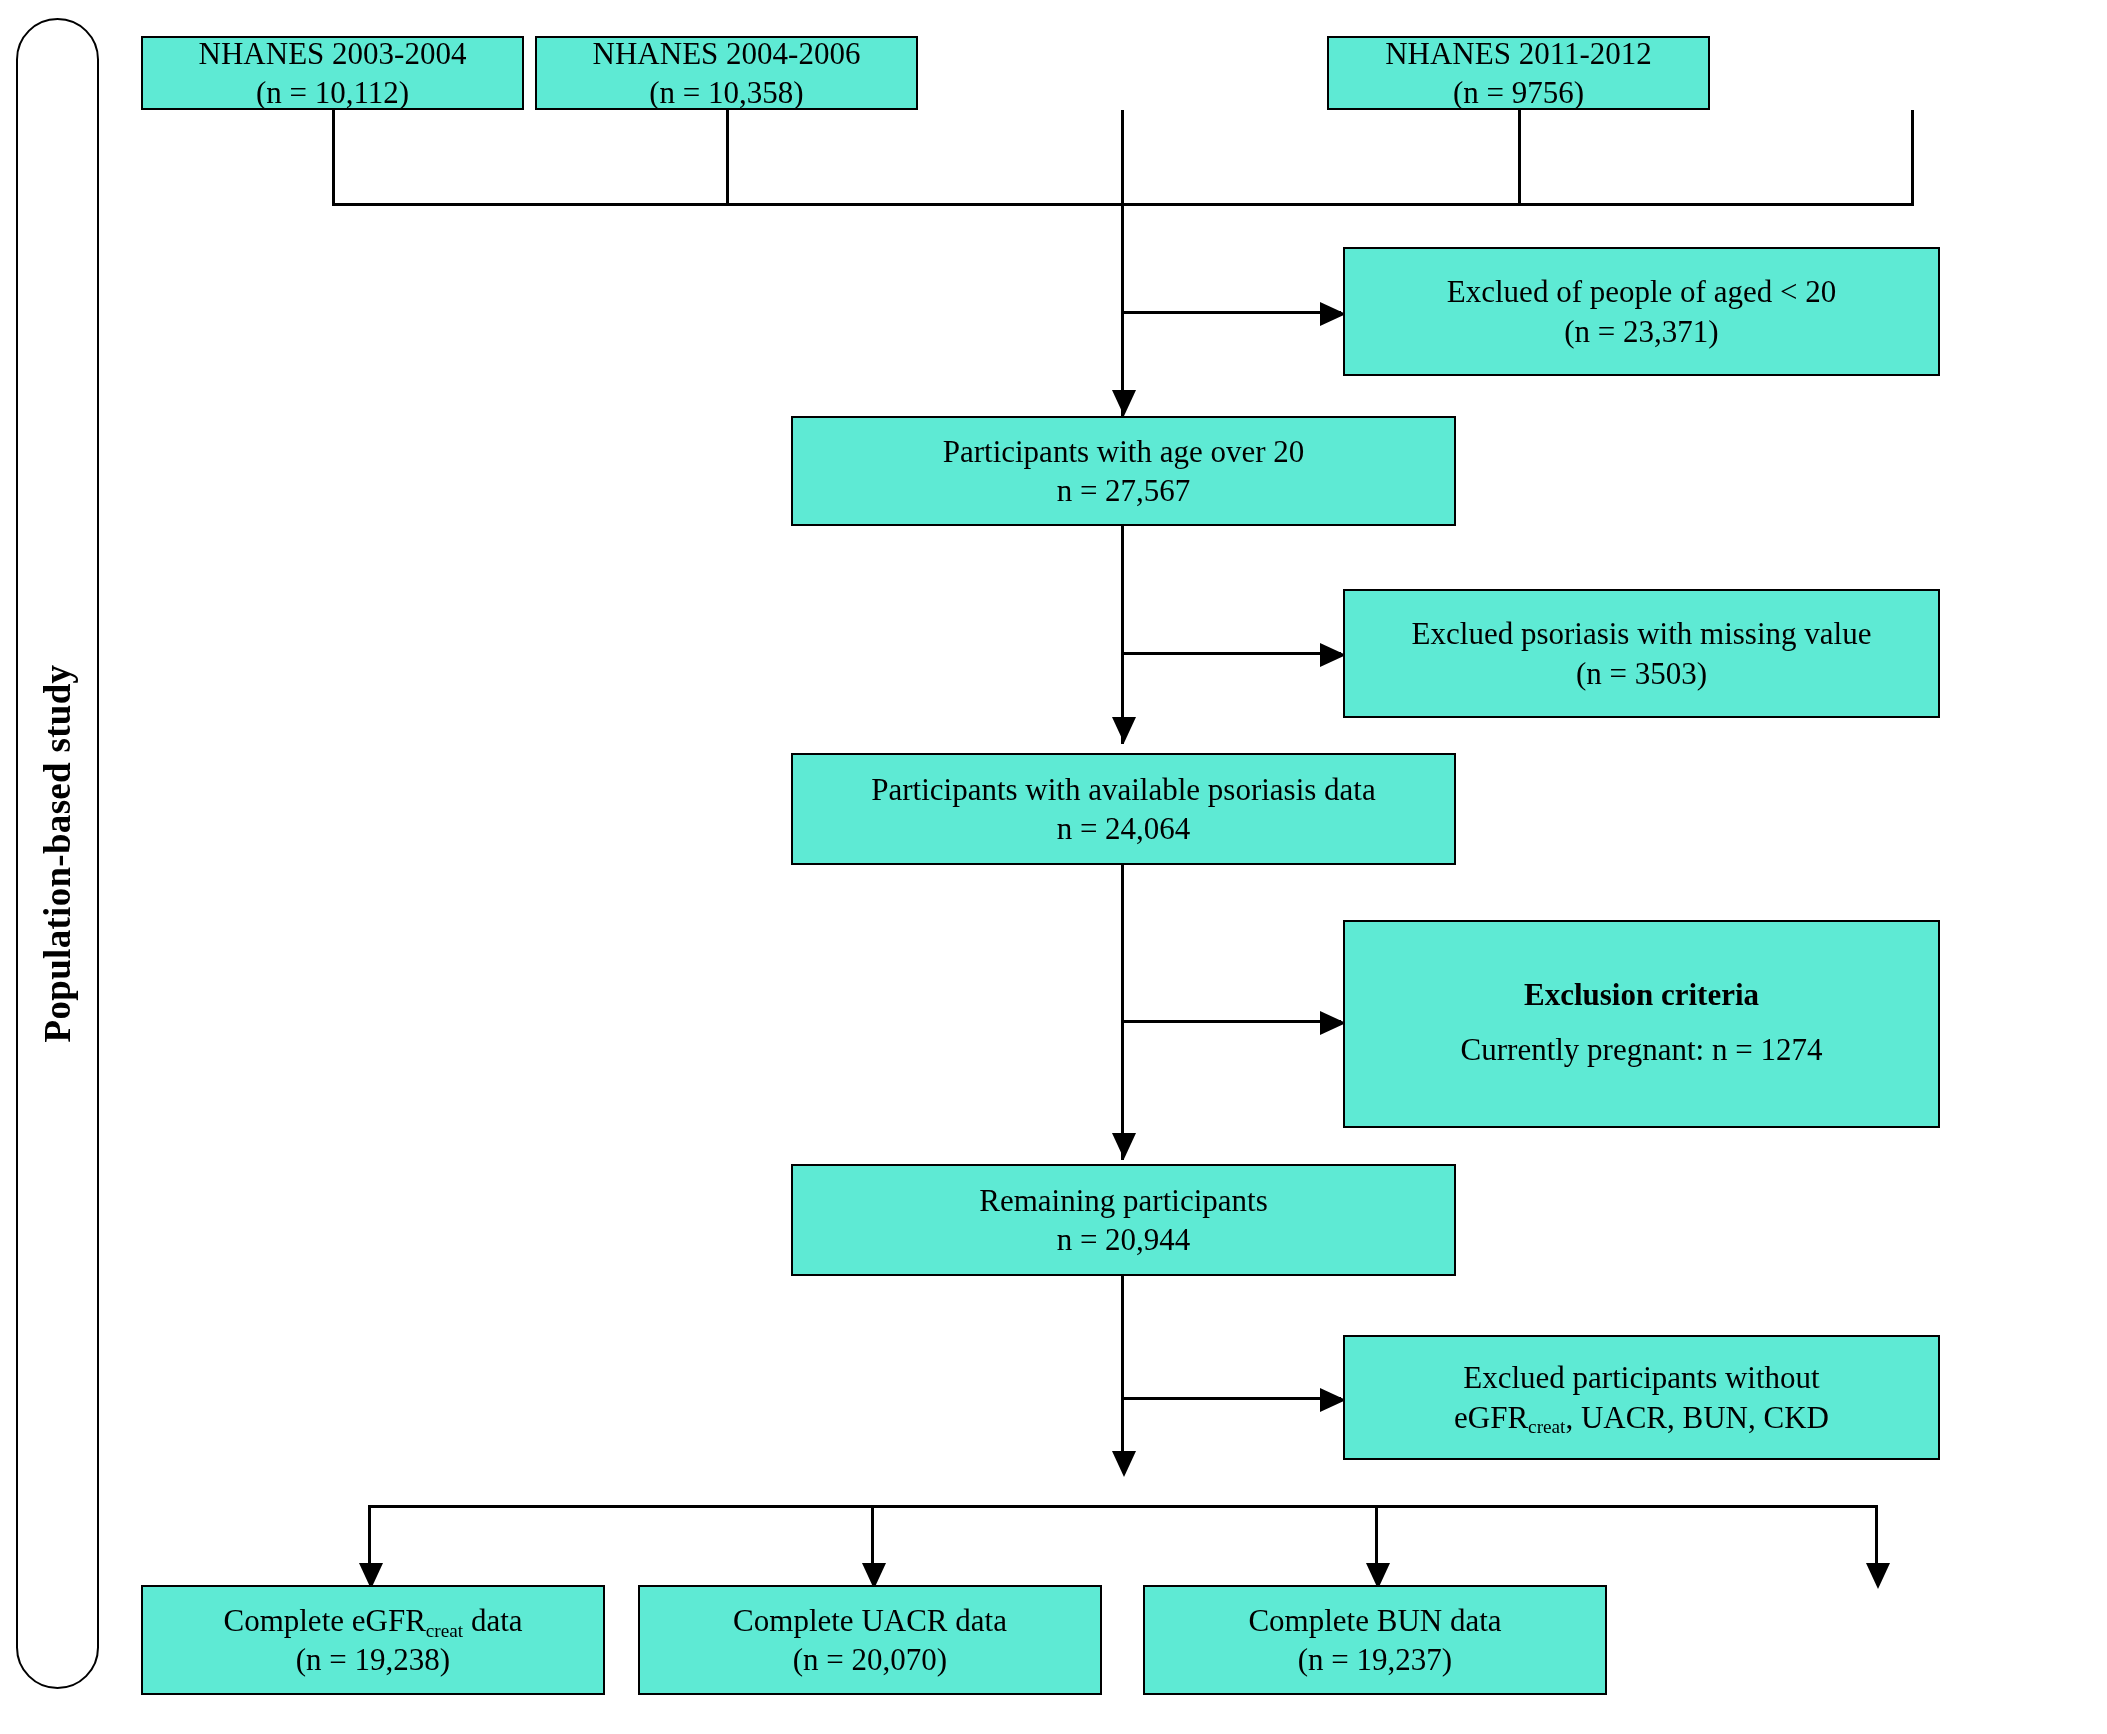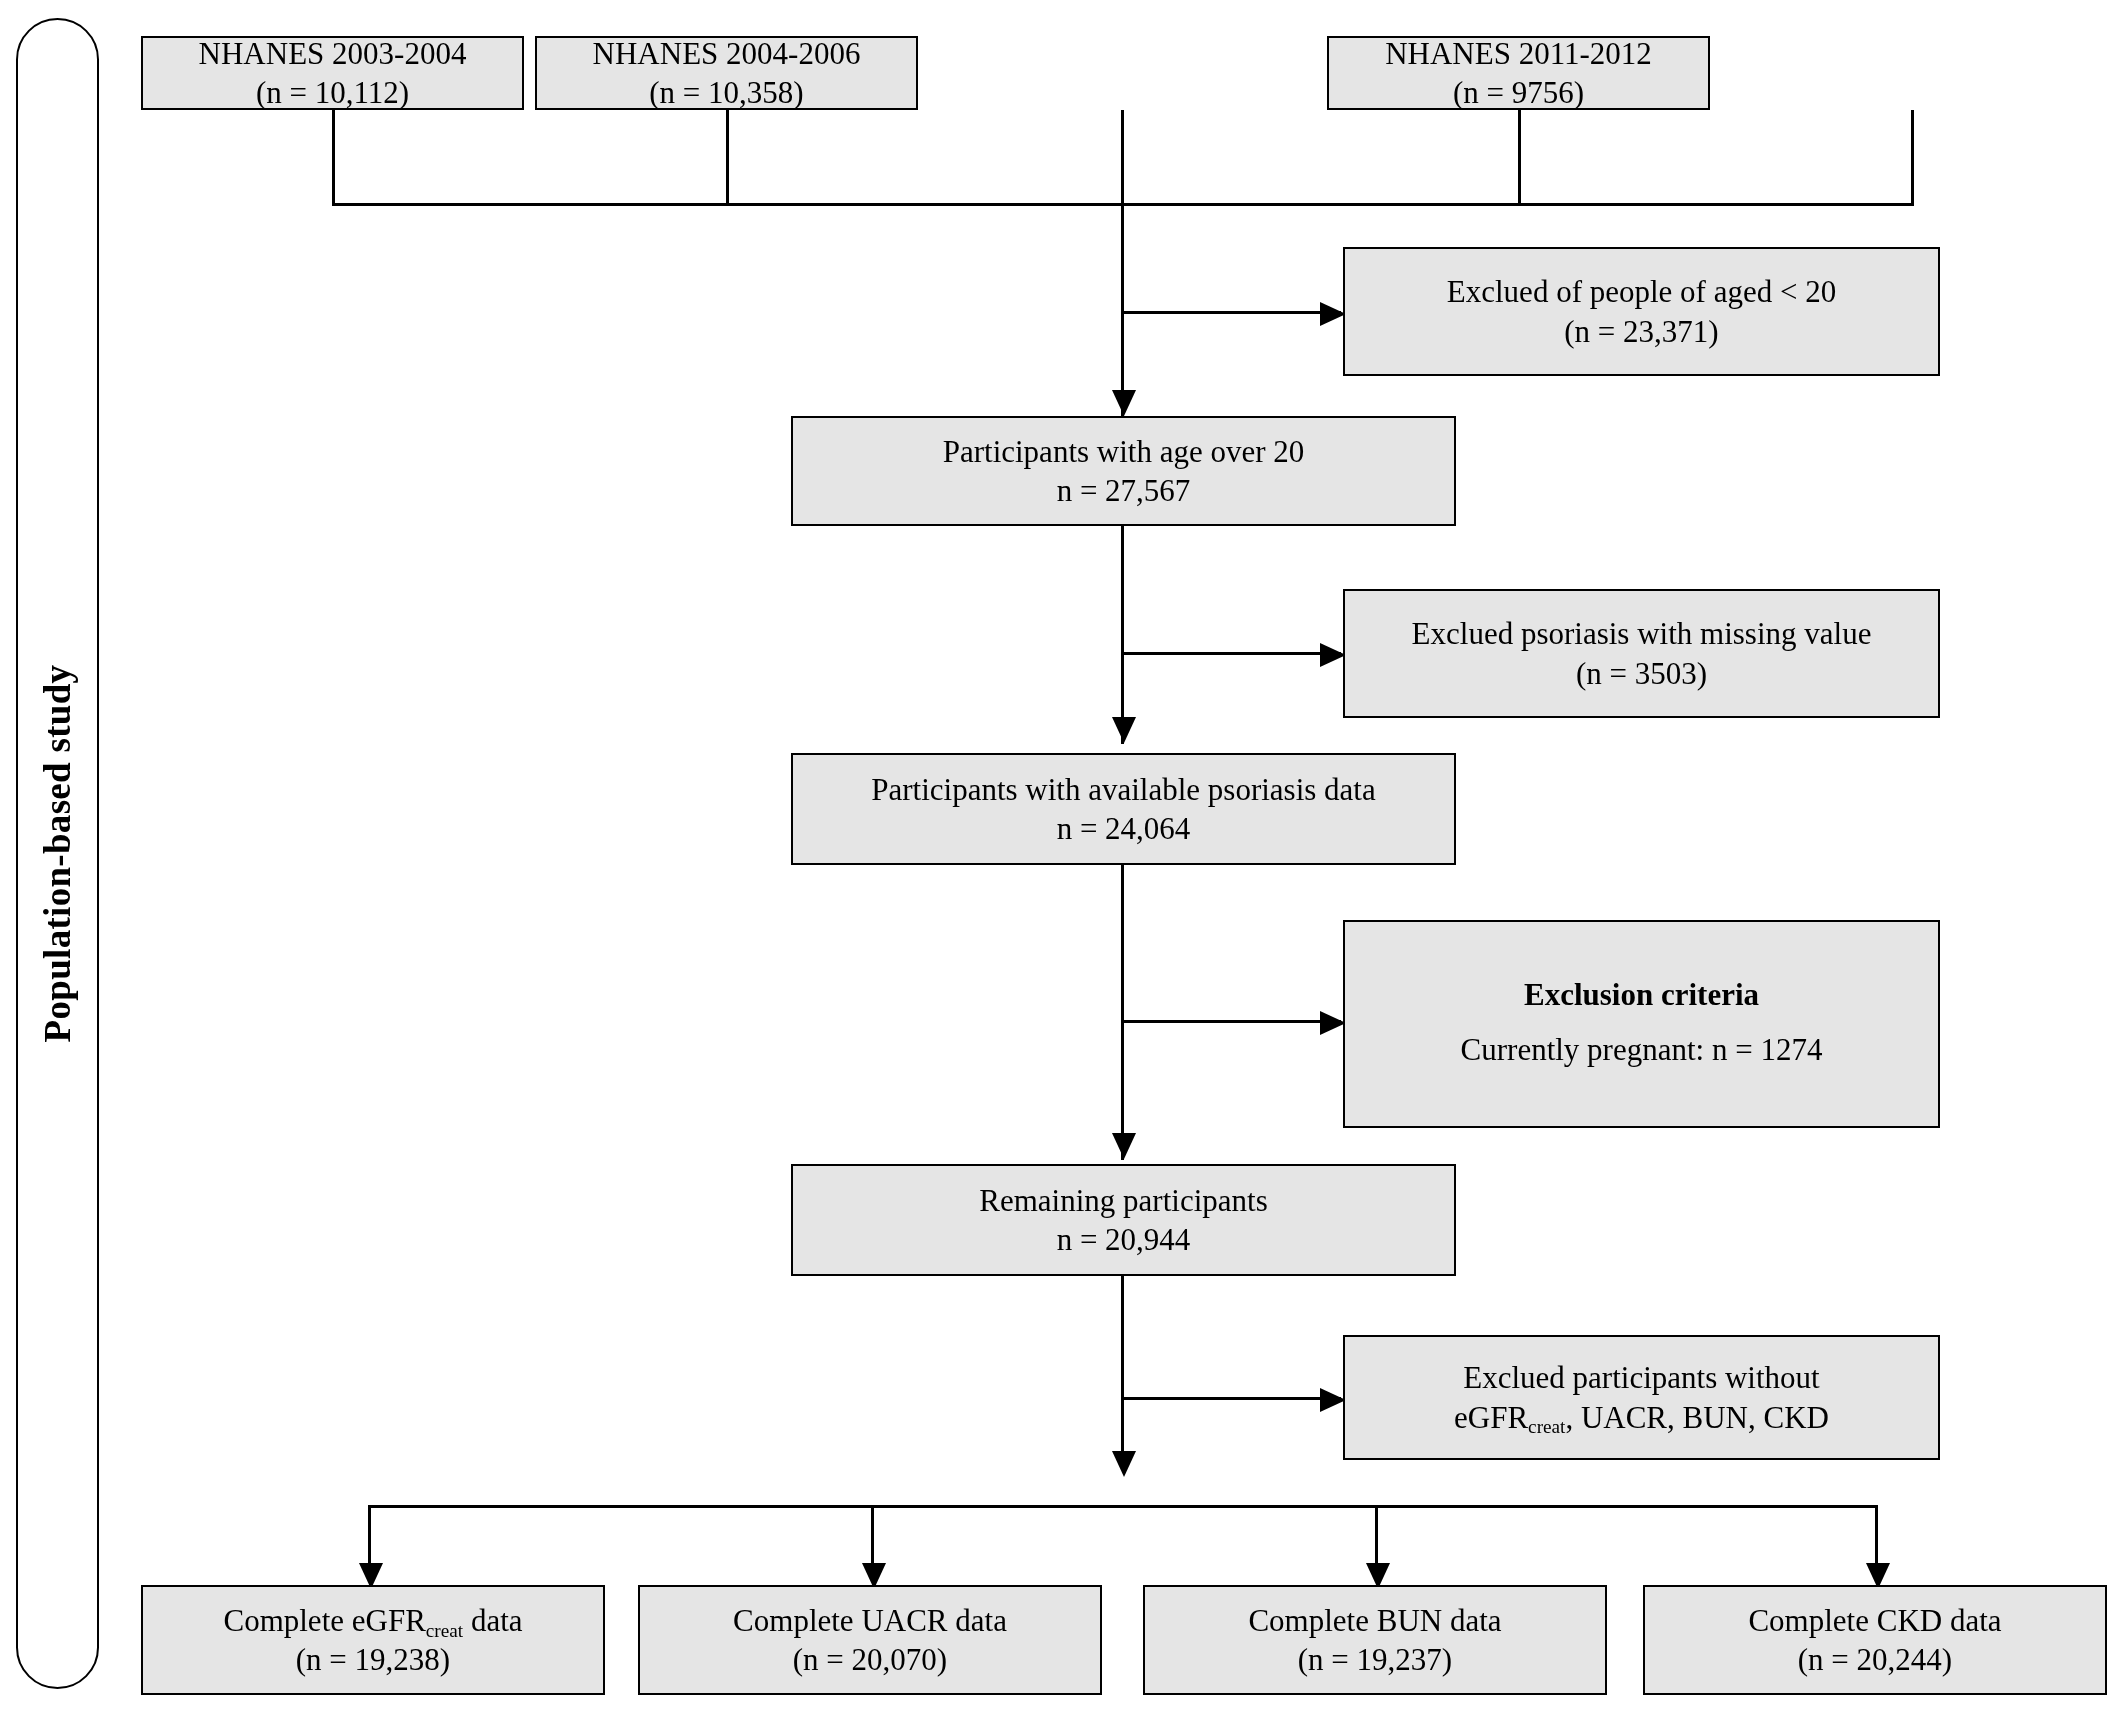--- a/index.html
+++ b/index.html
@@ -14,21 +14,21 @@
     height:1734px;
     background:#ffffff;
     overflow:hidden;
   }
 
   
   .box{
     position:absolute;
     box-sizing:border-box;
     border:2.7px solid #000000;
-    background:#e5e5e5;
+    background:#5eead4;
     display:flex;
     flex-direction:column;
     align-items:center;
     justify-content:center;
     text-align:center;
     font-size:31px;
     line-height:1.26;
     padding:3.3px 6.6px;
   }
   .box .ln{display:block;white-space:nowrap;}
@@ -208,19 +208,15 @@
   <div class="box" style="left:638px;top:1585px;width:464px;height:110px;">
     <span class="ln"><span>Complete UACR data</span><sub></sub><span></span></span>
     <span class="ln">(n = 20,070)</span>
   </div>
 
   <div class="box" style="left:1143px;top:1585px;width:464px;height:110px;">
     <span class="ln"><span>Complete BUN data</span><sub></sub><span></span></span>
     <span class="ln">(n = 19,237)</span>
   </div>
 
-  <div class="box" style="left:1643px;top:1585px;width:464px;height:110px;">
-    <span class="ln"><span>Complete CKD data</span><sub></sub><span></span></span>
-    <span class="ln">(n = 20,244)</span>
-  </div>
 
 </div>
 
 
 </body></html>

